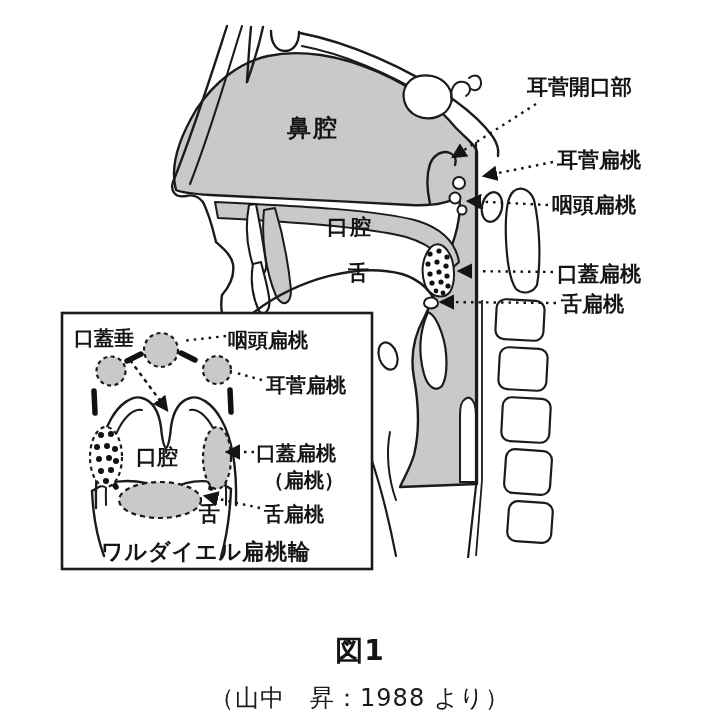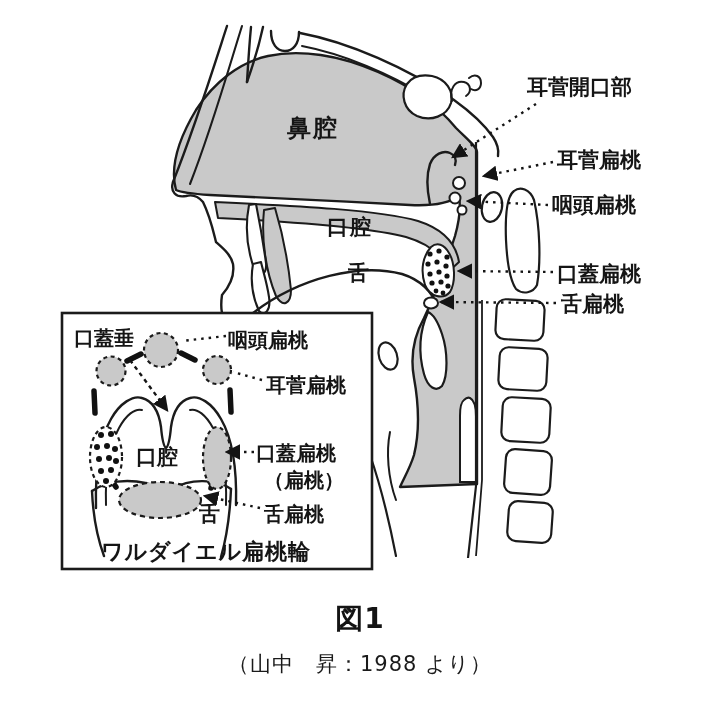--- a/index.html
+++ b/index.html
@@ -3,28 +3,28 @@
 <meta charset="utf-8">
 <style>
   html,body{margin:0;padding:0;background:#fff;}
   .stage{
     position:relative;width:720px;height:727px;background:#fff;overflow:hidden;
     font-family:"DejaVu Sans","Liberation Sans",sans-serif;
   }
   .stage svg{position:absolute;top:0;left:0;}
   svg text{font-family:"DejaVu Sans","Liberation Sans",sans-serif;font-weight:bold;fill:#151515;}
   .caption{
-    position:absolute;left:0;top:600px;width:720px;text-align:center;color:#141414;
+    position:absolute;left:0;top:632px;width:720px;text-align:center;color:#141414;
   }
   .caption-line1{
     display:flex;justify-content:center;align-items:baseline;gap:30px;
     font-size:28px;font-weight:bold;letter-spacing:1px;
   }
   .caption-line2{
-    margin-top:12px;font-size:21px;font-weight:normal;letter-spacing:1px;color:#1a1a1a;
+    margin-top:12px;font-size:24px;font-weight:normal;letter-spacing:1px;color:#1a1a1a;
   }
 </style>
 </head>
 <body>
 
 <div class="stage">
 <svg width="720" height="600" viewBox="0 0 720 600">
   <defs>
     <marker id="arr" viewBox="0 0 10 10" refX="8.5" refY="5" markerWidth="6.5" markerHeight="6.5" orient="auto">
       <path d="M0,0 L10,5 L0,10 Z" fill="#141414"></path>

